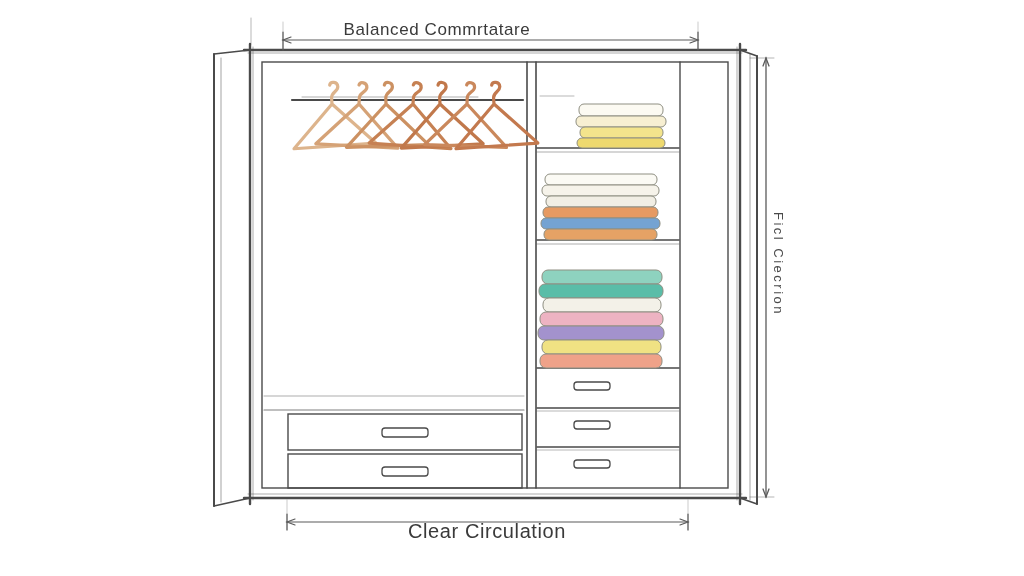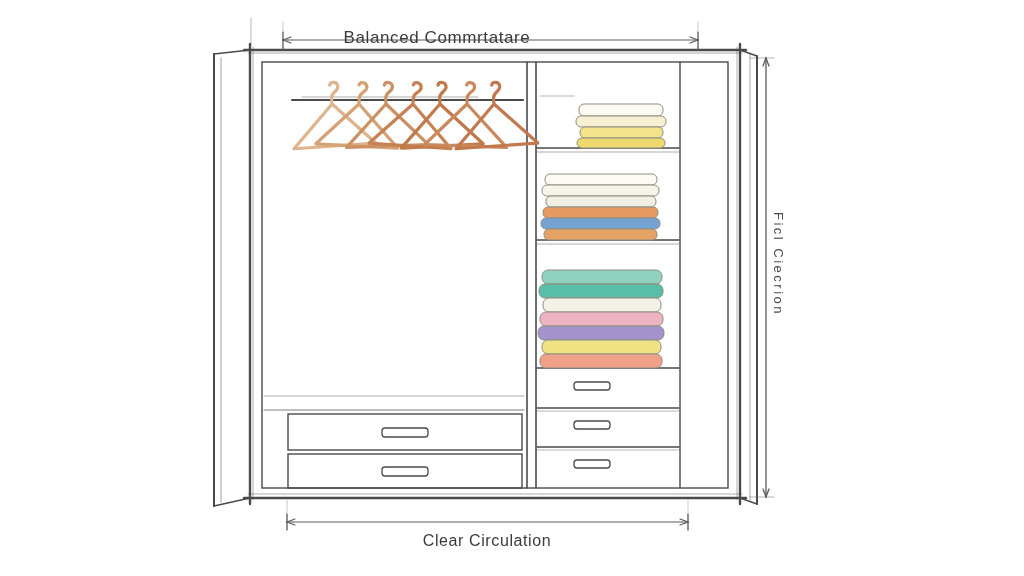--- a/index.html
+++ b/index.html
@@ -6,25 +6,25 @@
   #stage{
     position:relative;width:1024px;height:576px;background:#ffffff;overflow:hidden;
     font-family:"Liberation Sans",sans-serif;
   }
   #sketch{position:absolute;left:0;top:0;}
   .label{
     position:absolute;color:#3a3a3a;white-space:nowrap;
   }
   .label-top{
     left:187px;top:20px;width:500px;text-align:center;
-    font-size:17px;letter-spacing:0.6px;font-weight:500;margin-top:8px;
+    font-size:17px;letter-spacing:0.6px;font-weight:500;
   }
   .label-bottom{
-    left:237px;top:532px;width:500px;text-align:center;
-    font-size:16px;letter-spacing:0.6px;font-weight:500;
+    left:237px;top:520px;width:500px;text-align:center;
+    font-size:20px;letter-spacing:0.6px;font-weight:500;
   }
   .label-right{
     left:786px;top:212px;
     font-size:13px;letter-spacing:2.5px;font-weight:500;color:#4a4a4a;
     transform:rotate(90deg);transform-origin:left top;
   }
 </style>
 </head>
 <body>
 

